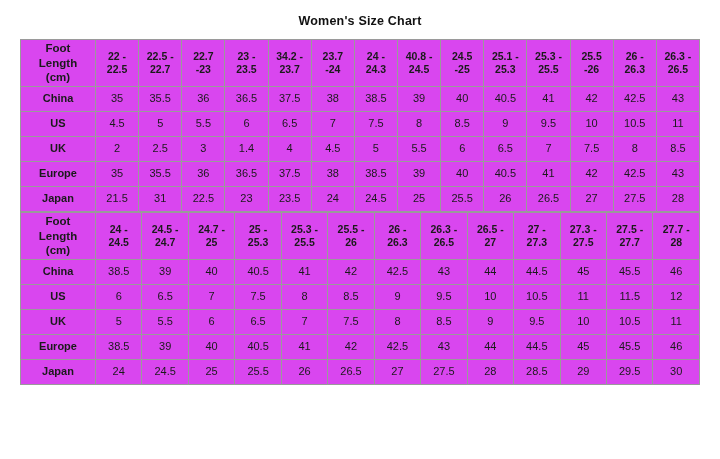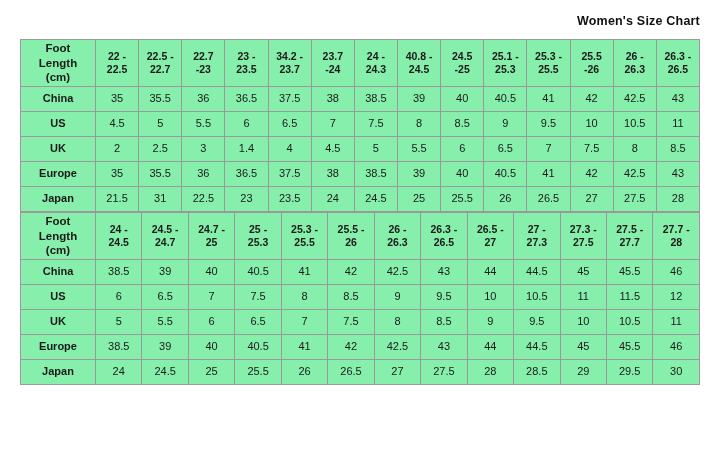--- a/index.html
+++ b/index.html
@@ -24,28 +24,28 @@
     width: 680px;
     margin: 0 auto;
   }
   .chart-title {
     text-align: center;
     font-size: 12.5px;
     font-weight: bold;
     color: #111111;
     letter-spacing: 0.2px;
   }
-  #womens-title { padding-top: 14px; padding-bottom: 11px; text-align: right; }
+  #womens-title { padding-top: 14px; padding-bottom: 11px; }
   #mens-title   { padding-top: 18px; padding-bottom: 11px; }
 
   table.size-table {
     border-collapse: collapse;
     width: 680px;
     table-layout: fixed;
-    background: #86efac;
+    background: #d946ef;
   }
   table.size-table td,
   table.size-table th {
     border: 1px solid #9a9a9a;
     text-align: center;
     vertical-align: middle;
     font-size: 11px;
     color: #1a1a1a;
     padding: 0;
     line-height: 1.25;

